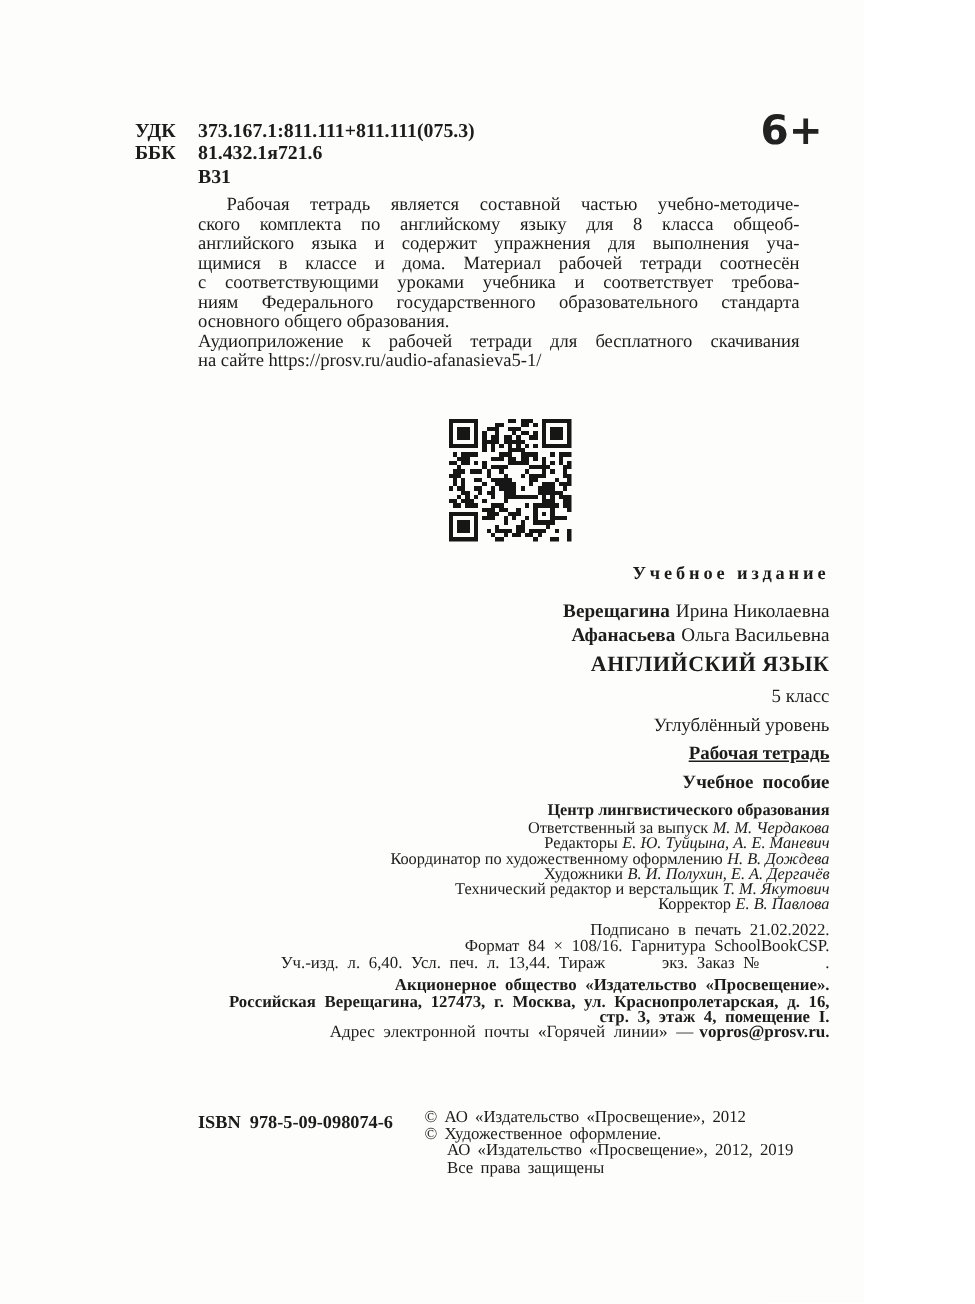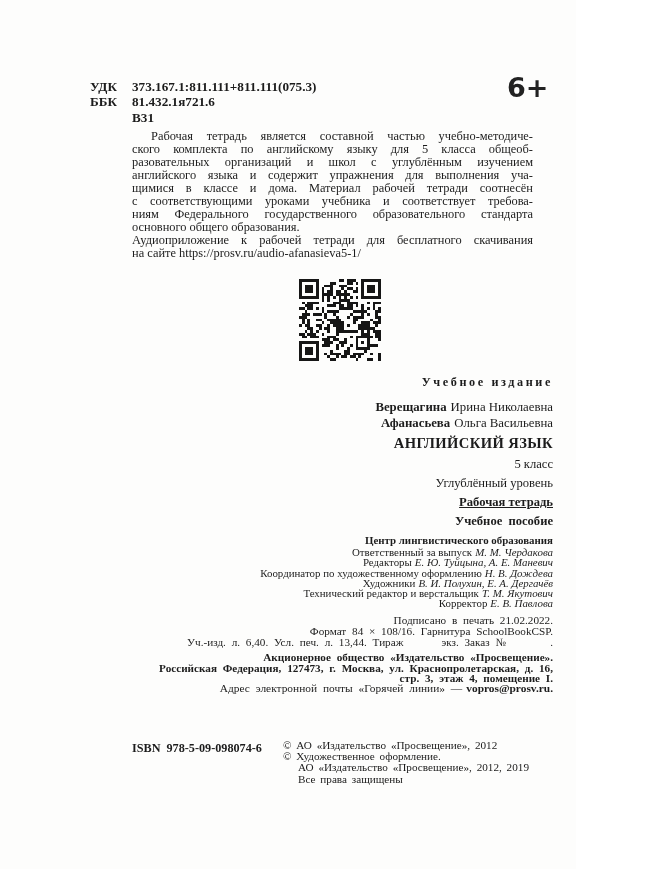--- a/index.html
+++ b/index.html
@@ -66,22 +66,21 @@
     <div class="row">
       <span class="lbl"></span>
       <span class="val">В31</span>
     </div>
   </div>
 
   <div class="age">6+</div>
 
   <div class="intro">
     <div class="j indent">Рабочая тетрадь является составной частью учебно-методиче-</div>
-    <div class="j">ского комплекта по английскому языку для 5 класса общеоб-</div>
-    <div class="j">разовательных организаций и школ с углублённым изучением</div>
+    <div class="j">ского комплекта по английскому языку для 8 класса общеоб-</div>
     <div class="j">английского языка и содержит упражнения для выполнения уча-</div>
     <div class="j">щимися в классе и дома. Материал рабочей тетради соотнесён</div>
     <div class="j">с соответствующими уроками учебника и соответствует требова-</div>
     <div class="j">ниям Федерального государственного образовательного стандарта</div>
     <div>основного общего образования.</div>
     <div class="j">Аудиоприложение к рабочей тетради для бесплатного скачивания</div>
     <div>на сайте https://prosv.ru/audio-afanasieva5-1/</div>
   </div>
 
   <div class="qr">
@@ -522,21 +521,21 @@
   <div class="colblock printinfo">
     <div>Подписано в печать 21.02.2022.</div>
     <div>Формат 84 × 108/16. Гарнитура SchoolBookCSP.</div>
     <div>
       <span>Уч.-изд. л. 6,40. Усл. печ. л. 13,44. Тираж</span><span class="gap g1"></span><span>экз. Заказ №</span><span class="gap g2"></span><span>.</span>
     </div>
   </div>
 
   <div class="colblock publisher">
     <div>Акционерное общество «Издательство «Просвещение».</div>
-    <div>Российская Федерация, 127473, г. Москва, ул. Краснопролетарская, д. 16,</div>
+    <div>Российская Верещагина, 127473, г. Москва, ул. Краснопролетарская, д. 16,</div>
     <div>стр. 3, этаж 4, помещение I.</div>
   </div>
 
   <div class="colblock hotline">
     <span>Адрес электронной почты «Горячей линии» —</span><span class="b">vopros@prosv.ru.</span>
   </div>
 
   <div class="isbn">ISBN 978-5-09-098074-6</div>
 
   <div class="copyright">

